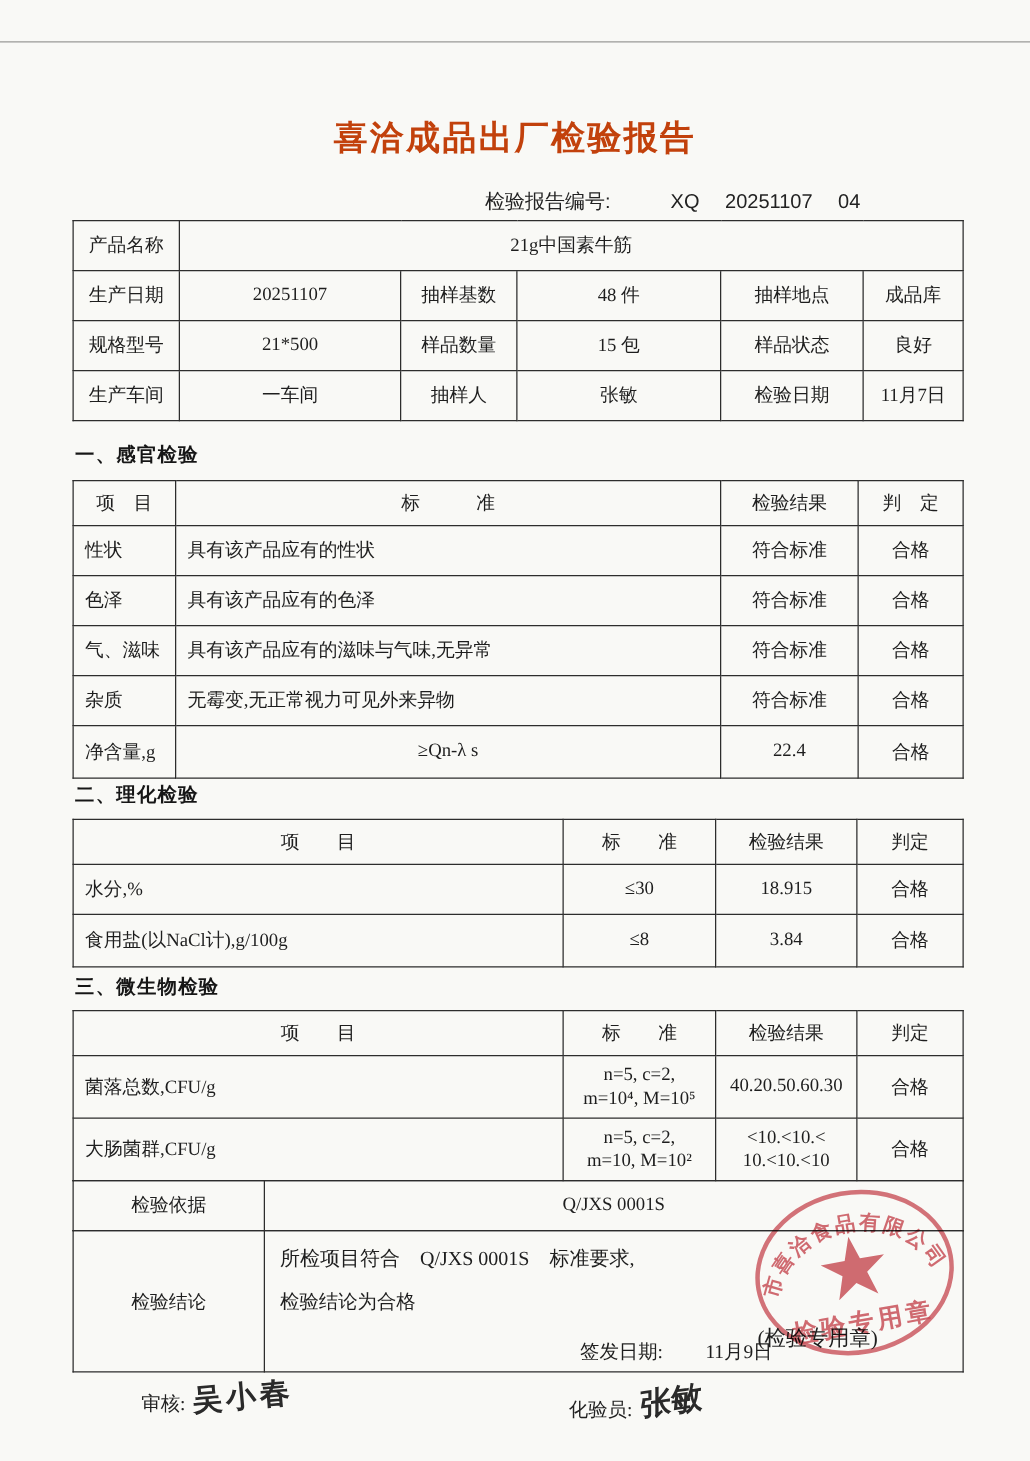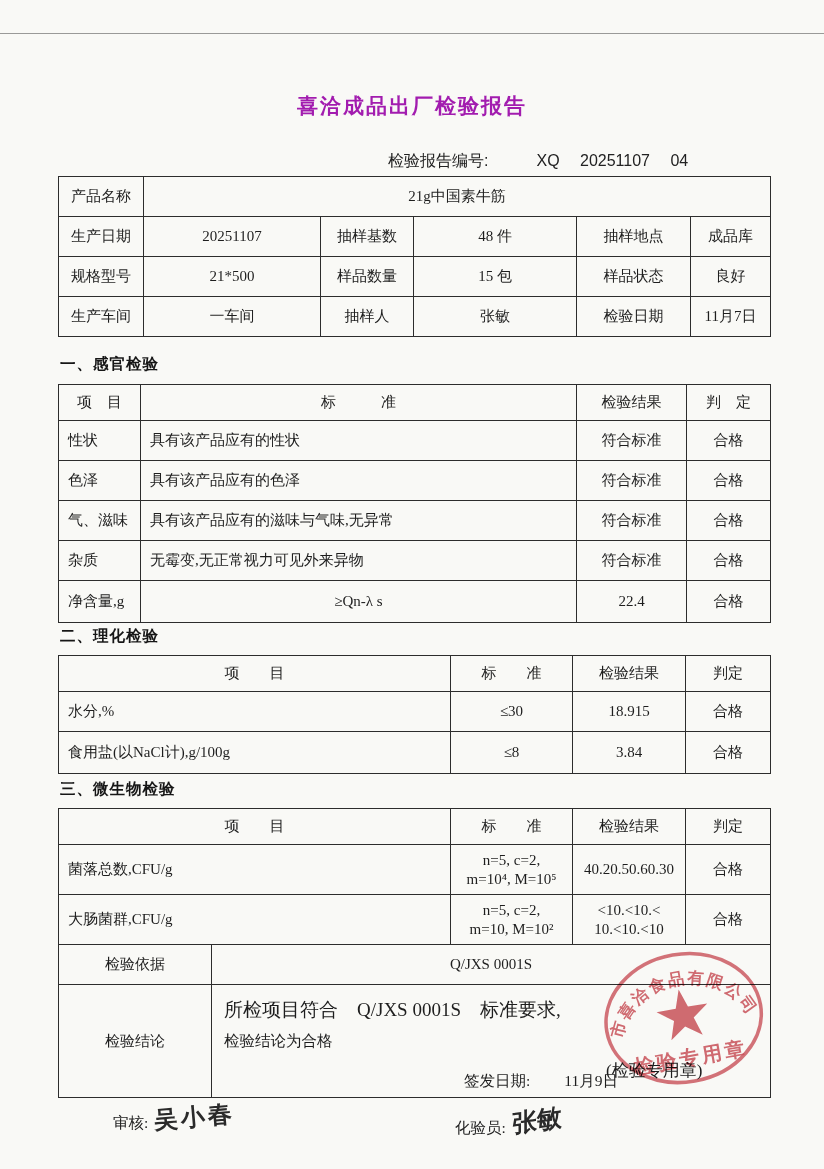--- a/index.html
+++ b/index.html
@@ -4,21 +4,21 @@
 <style>
   * { margin:0; padding:0; box-sizing:border-box; }
   html,body { width:824px; height:1169px; }
   body { background:#e9e9e6; font-family:"Liberation Serif","DejaVu Serif",serif; color:#1e1e1e; }
   .page { position:relative; width:824px; height:1169px; background:#f9f9f6; overflow:hidden; }
 
   .scan-line { position:absolute; top:33px; left:0; width:824px; height:1px; background:#9a9a98; }
 
   .title { position:absolute; top:92px; left:0; width:100%; text-align:center;
            font-family:"Liberation Sans","DejaVu Sans",sans-serif; font-weight:bold;
-           font-size:21px; letter-spacing:2px; color:#a21caf; }
+           font-size:27px; letter-spacing:2px; color:#c2410c; }
 
   .report-no { position:absolute; top:151px; left:388px; font-size:16px;
                font-family:"Liberation Sans","DejaVu Sans",sans-serif; color:#222; }
   .report-no .value { margin-left:48px; word-spacing:16px; }
 
   .tbl { position:absolute; border-collapse:collapse; table-layout:fixed; }
   .tbl td, .tbl th { border:1.6px solid #2d2d2d; font-size:15px; font-weight:normal;
                      vertical-align:middle; text-align:center; overflow:hidden; color:#1e1e1e; }
   .tbl .left { text-align:left; padding-left:9px; }
 
@@ -43,21 +43,21 @@
   .micro-tbl td { height:50px; }
   .micro-std { line-height:1.25; font-size:14.5px; }
   .micro-res { line-height:1.25; font-size:14.5px; letter-spacing:0; }
 
   .basis-tbl { left:58px; top:944px; width:712px; }
   .basis-tbl td { height:40px; }
 
   .concl-tbl { left:58px; top:984px; width:712px; }
   .concl-tbl td { height:113px; }
   .concl-cell { position:relative; }
-  .concl-line1 { position:absolute; top:12px; left:12px; font-size:19px;text-align:center; }
+  .concl-line1 { position:absolute; top:12px; left:12px; font-size:16px;text-align:center; }
   .concl-line2 { position:absolute; top:46px; left:12px; font-size:15.5px; }
   .seal-note  { position:absolute; top:46px; left:394px; font-size:17px;margin-top:28px; }
   .issue-line { position:absolute; top:86px; left:252px; font-size:15.5px; }
   .issue-line .date { margin-left:34px;margin-top:48px; }
 
   .stamp { position:absolute; left:596px; top:946px; width:176px; height:148px;
            transform:rotate(-10deg); mix-blend-mode:multiply; opacity:.92; }
   .stamp text, .stamp textPath { font-family:"Liberation Serif","DejaVu Serif",serif; }
 
   .footer-sign { position:absolute; font-size:15.5px; color:#222; }

